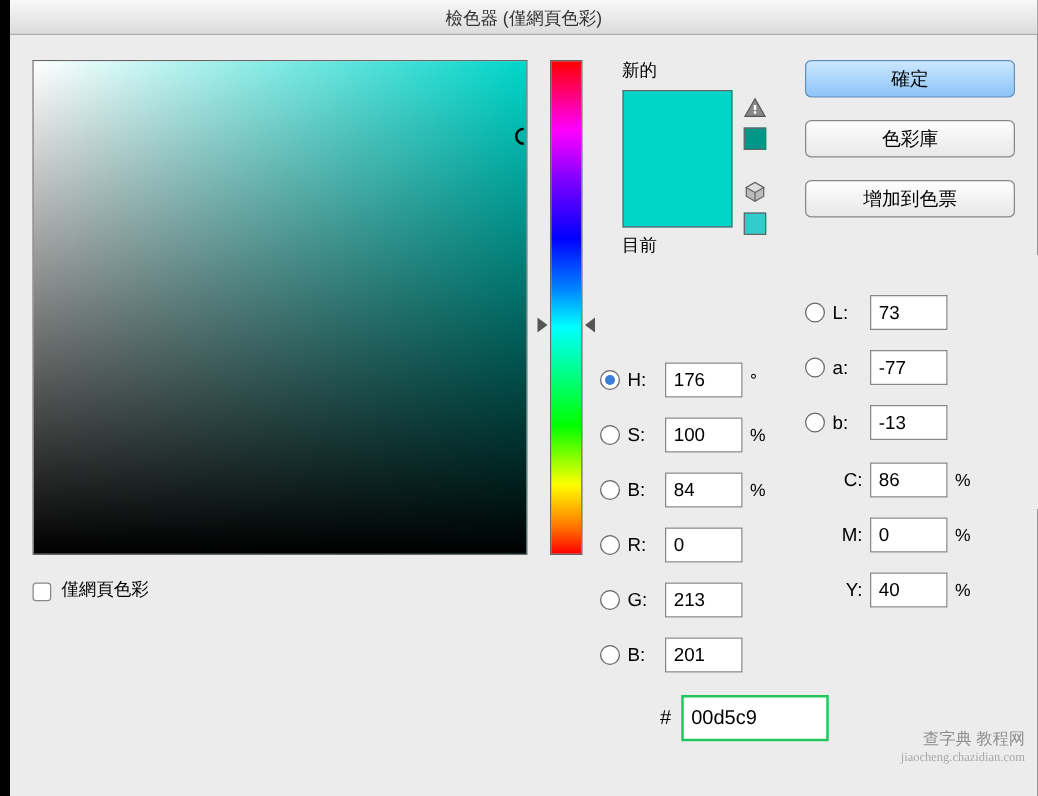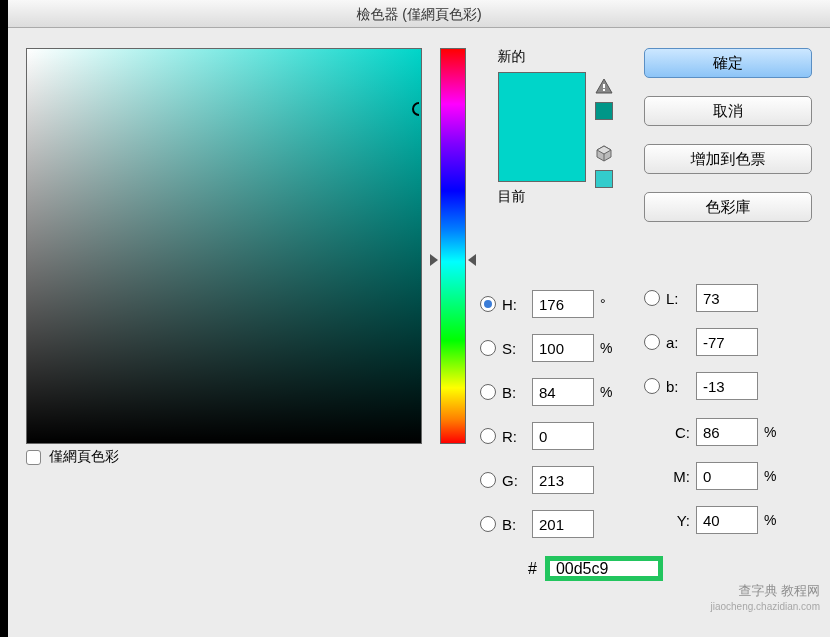--- a/index.html
+++ b/index.html
@@ -7,21 +7,21 @@
 .window { position: absolute; top: 0; left: 8px; right: 0; bottom: 0; background: #ececec; }
 .titlebar { height: 28px; background: linear-gradient(#f8f8f8, #dcdcdc); border-bottom: 1px solid #aaa; text-align: center; line-height: 28px; font-size: 14px; color: #333; }
 .content { padding: 20px 18px 18px 18px; display: flex; }
 .left-col { width: 396px; }
 .color-field-wrap { position: relative; width: 396px; height: 396px; border: 1px solid #666; }
 .color-field { width: 100%; height: 100%; background:
   linear-gradient(to bottom, transparent 0%, black 100%),
   linear-gradient(to right, white 0%, #00d5c9 100%);
 }
 .picker-circle { position: absolute; top: 60px; right: 2px; width: 14px; height: 14px; border: 2px solid #000; border-radius: 50%; transform: translate(50%, -50%); clip-path: inset(0 50% 0 0); }
-.websafe-row { margin-top: 4px; display: flex; align-items: center; gap: 8px; font-size: 14px; }
+.websafe-row { margin-top: 19px; display: flex; align-items: flex-end; gap: 8px; font-size: 14px; }
 .checkbox { width: 15px; height: 15px; border: 1px solid #888; border-radius: 3px; background: #fff; }
 .hue-col { width: 38px; margin-left: 12px; display: flex; flex-direction: column; align-items: center; position: relative; }
 .hue-strip { width: 26px; height: 396px; border: 1px solid #666; background: linear-gradient(to bottom,
   #ff0000 0%, #ff00ff 14%, #8000ff 24%, #0000ff 36%, #0080ff 46%, #00ffff 54%, #00ff80 64%, #00ff00 74%, #ffff00 86%, #ff8000 94%, #ff0000 100%);
 }
 .hue-arrow-l, .hue-arrow-r { position: absolute; top: 206px; width: 0; height: 0; border-top: 6px solid transparent; border-bottom: 6px solid transparent; }
 .hue-arrow-l { left: -4px; border-left: 8px solid #555; }
 .hue-arrow-r { right: -4px; border-right: 8px solid #555; }
 .mid-col { width: 150px; margin-left: 8px; }
 .swatch-block { display: flex; flex-direction: column; align-items: center; }
@@ -42,23 +42,23 @@
 .unit { width: 18px; font-size: 14px; }
 .right-col { flex: 1; margin-left: 14px; display: flex; flex-direction: column; }
 .button { height: 30px; border: 1px solid #888; border-radius: 5px; background: linear-gradient(#fefefe, #e8e8e8); font-size: 15px; margin-bottom: 18px; cursor: pointer; display:flex; align-items:center; justify-content:center; }
 .button.primary { background: linear-gradient(#cce7ff, #8cc4f7); border-color: #5a8fc4; }
 .right-fields { margin-top: 36px; }
 .right-fields2 { margin-top: 2px; }
 .rf-row { display: flex; align-items: center; height: 44px; gap: 6px; }
 .rf-label { width: 24px; font-size: 15px; text-align: right; }
 .hex-row { display: flex; align-items: center; gap: 8px; margin-top: 10px; margin-left: 48px; }
 .hex-hash { font-size: 16px; }
-.hex-input { width: 118px; height: 25px; border: 5px solid #22c55e; background: #fff; font-size: 16px; padding: 0 6px; }
+.hex-input { width: 118px; height: 37px; border: 2px solid #22c55e; background: #fff; font-size: 16px; padding: 0 6px; }
 .watermark { position: absolute; bottom: 24px; right: 10px; font-size: 13px; color: rgba(120,120,120,0.8); text-align: right; line-height: 1.3; }
-.watermark .sub { font-size: 10px; color: rgba(120,120,120,0.6); }
+.watermark .sub { font-size: 10px; color: rgba(120,120,120,0.6); font-family: Liberation Serif, serif; }
 </style>
 </head>
 <body>
 
 <div class="window">
   <div class="titlebar">
     <span>檢色器 (僅網頁色彩)</span>
   </div>
   <div class="content">
 
@@ -146,27 +146,24 @@
           <input class="hex-input" value="00d5c9" style="">
         </div>
       </div>
     </div>
 
     <div class="right-col">
       <div class="button primary">
           <span>確定</span>
         </div>
       <div class="button">
-          <span>取消</span>
+          <span>色彩庫</span>
         </div>
       <div class="button">
           <span>增加到色票</span>
-        </div>
-      <div class="button">
-          <span>色彩庫</span>
         </div>
 
       <div class="right-fields">
         <div class="rf-row">
           <span class="radio"></span>
           <span class="flabel">L:</span>
           <input class="ninput" value="73" style="">
           <span class="unit"></span>
         </div>
         <div class="rf-row">

